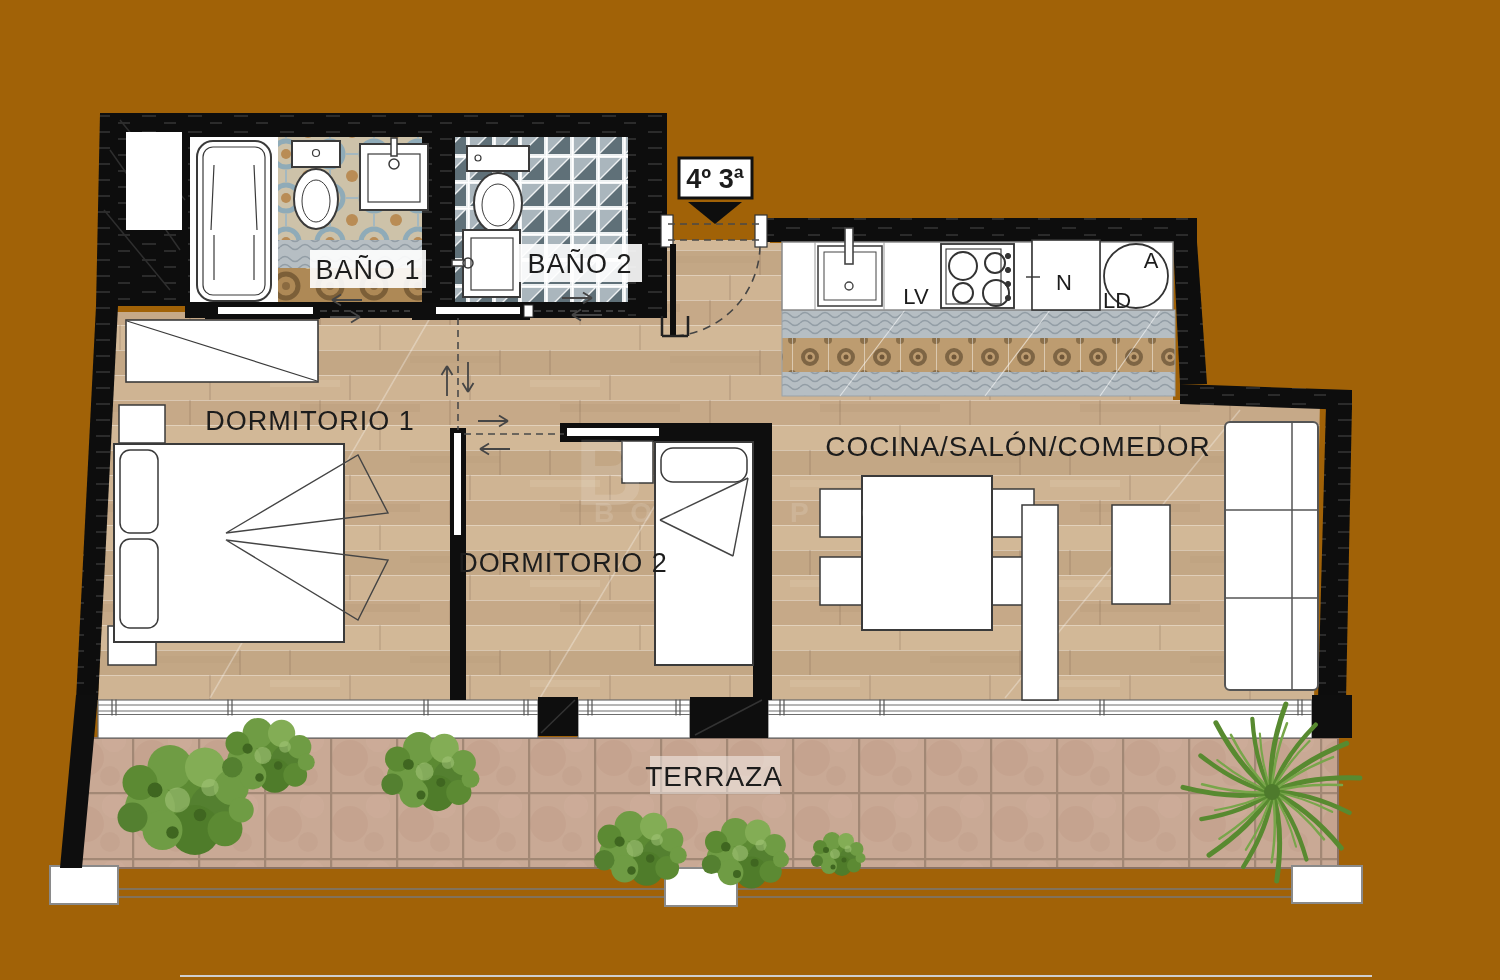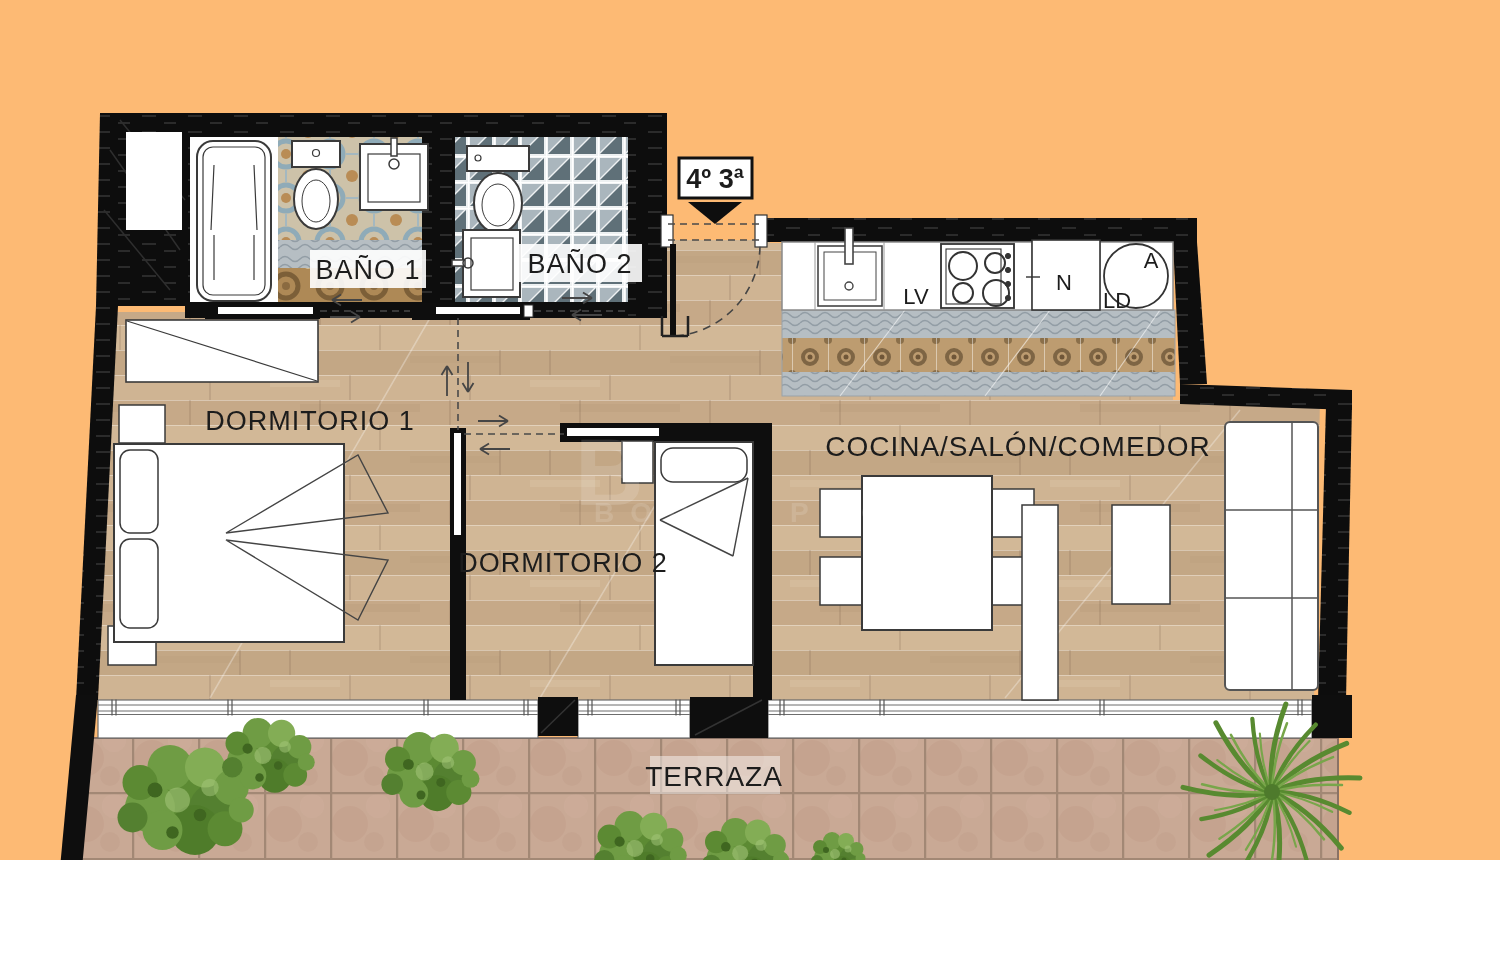--- a/index.html
+++ b/index.html
@@ -1,16 +1,16 @@
 <!DOCTYPE html>
 <html><head>
 <meta charset="utf-8">
 <style>
   html,body{margin:0;padding:0;background:#ffffff;}
-  .stage{position:relative;width:1500px;height:860px;background:#fdba74;overflow:hidden;
+  .stage{position:relative;width:1500px;height:980px;background:#a16207;overflow:hidden;
          font-family:"Liberation Sans", sans-serif;}
   svg{display:block;}
   text{font-family:"Liberation Sans", sans-serif;fill:#1c1c1c;}
   .roomlabel{font-size:27px;letter-spacing:1px;}
   .biglabel{font-size:28px;letter-spacing:1px;}
   .applabel{font-size:22px;}
   .unitlabel{font-size:27px;font-weight:bold;}
   .wm{fill:#ffffff;opacity:0.13;font-weight:bold;}
 </style>
 </head>

